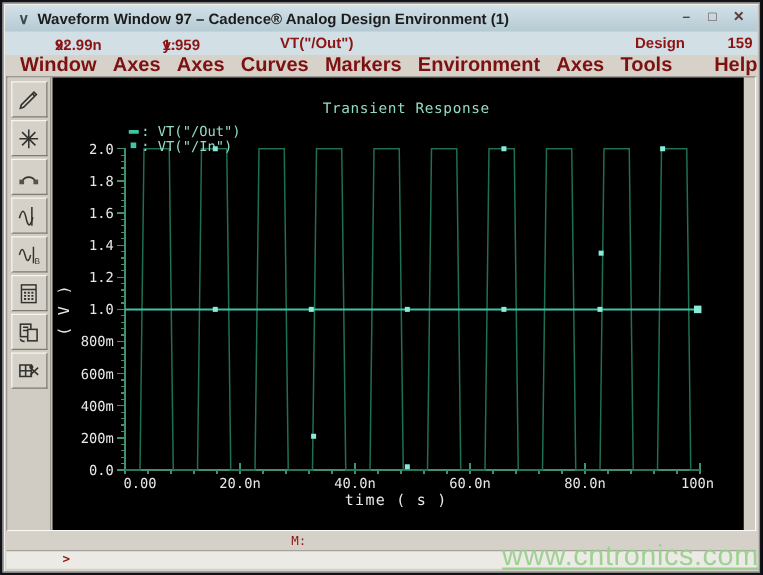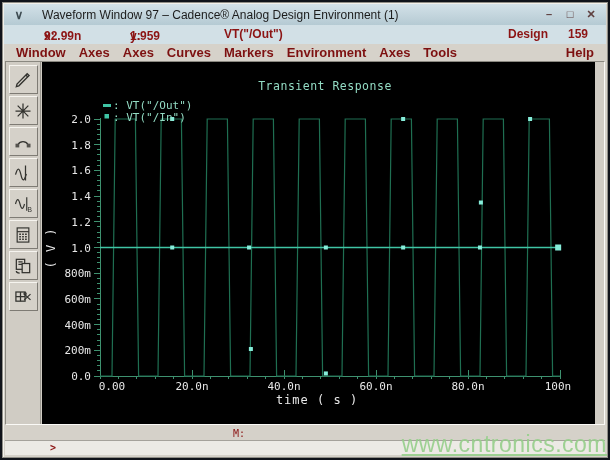--- a/index.html
+++ b/index.html
@@ -16,44 +16,44 @@
   .titlebar{
     position:absolute;left:1px;right:1px;top:1px;height:21px;
     background:linear-gradient(#d3e1e8,#b5cad3);
     border-bottom:1px solid #8fa3ad;
     display:flex;align-items:center;
   }
   .tb-chevron{
     width:18px;height:15px;margin-left:6px;display:flex;align-items:center;justify-content:center;
     color:#3c4a50;font-size:12px;font-weight:bold;cursor:default;
   }
-  .tb-title{font-size:12px;font-weight:normal;color:#1c1c1c;margin-left:14px;white-space:nowrap;}
+  .tb-title{font-size:12px;font-weight:bold;color:#1c1c1c;margin-left:2px;white-space:nowrap;}
   .tb-buttons{margin-left:auto;display:flex;gap:7px;margin-right:8px;}
   .tb-btn{
     width:14px;height:13px;display:flex;align-items:center;justify-content:center;
     color:#5f4040;font-size:11px;font-weight:bold;line-height:1;
   }
   
   .readout{
     position:absolute;left:1px;right:1px;top:22px;height:19px;
     background:#d2e0e6;border-bottom:1px solid #b9c6cb;
     font-size:12px;font-weight:bold;color:#8c1414;
   }
   .readout span{position:absolute;top:2px;white-space:nowrap;}
   .ro-x{left:40px;} .ro-y{left:126px;} .ro-sig{left:220px;}
-  .ro-active{right:58px;} .ro-count{right:18px;}
+  .ro-active{right:58px;} .ro-count{right:4px;}
   
   .menubar{
     position:absolute;left:1px;right:1px;top:41px;height:17px;
     background:#d6d2ca;display:flex;align-items:center;
-    font-size:13px;font-weight:bold;color:#7d1010;
+    font-size:16px;font-weight:bold;color:#7d1010;
   }
   .menubar .mi{margin-left:13px;white-space:nowrap;cursor:default;}
   .menubar .mi:first-child{margin-left:12px;}
-  .mi-help{margin-left:auto !important;margin-right:12px;}
+  .mi-help{margin-left:auto !important;margin-right:0;}
   
   .main{
     position:absolute;left:2px;right:2px;top:58px;bottom:32px;
     background:#d0ccc4;
     border:1px solid;border-color:#8a8880 #fbfaf7 #fbfaf7 #8a8880;
   }
   .toolbar{
     position:absolute;left:0;top:0;bottom:0;width:34px;background:#d0ccc4;
     border-right:1px solid #9a978f;display:flex;flex-direction:column;align-items:center;padding-top:3px;
   }

